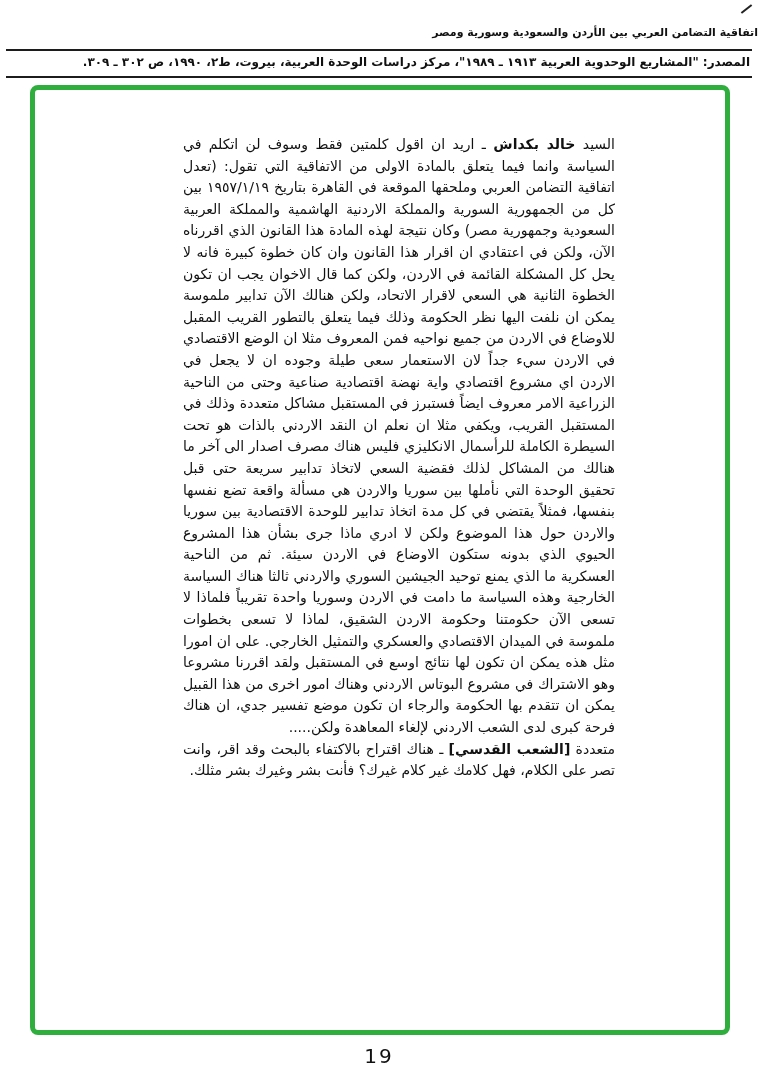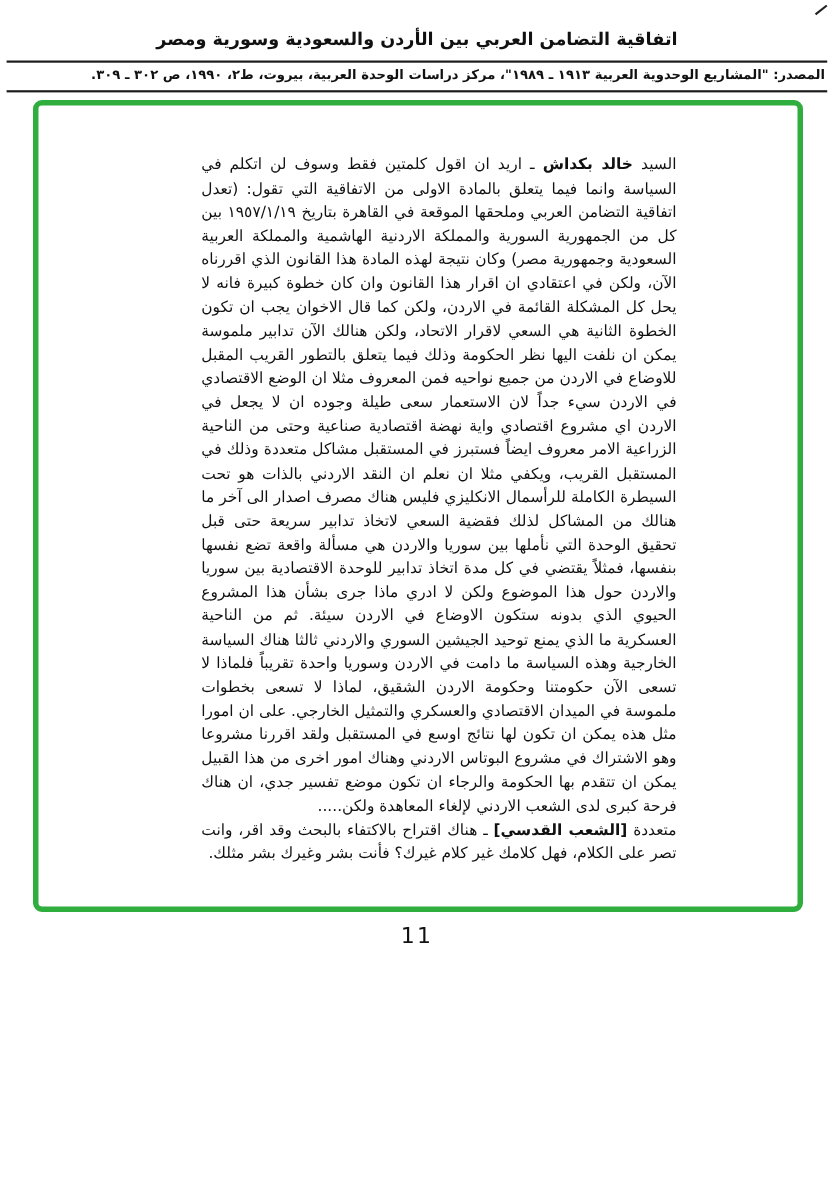--- a/index.html
+++ b/index.html
@@ -17,44 +17,44 @@
     position: absolute;
     top: 8px;
     right: 5px;
     width: 13px;
     height: 2px;
     background: #222;
     transform: rotate(-38deg);
   }
   .title {
     direction: rtl;
-    text-align: center;
+    text-align: right;
     font-weight: bold;
-    font-size: 16px;
+    font-size: 11px;
     padding-top: 26px;
     letter-spacing: 0.2px;
   }
   hr.rule {
     border: none;
     border-top: 2px solid #1c1c1c;
     margin: 0 6px;
   }
   hr.rule-top { margin-top: 10px; }
   hr.rule-bottom { margin-top: 4px; }
   .source {
     direction: rtl;
     text-align: right;
     font-weight: bold;
     font-size: 12px;
     padding: 4px 8px 3px 8px;
     white-space: nowrap;
   }
   .frame {
     margin: 7px 28px 0 30px;
-    height: 738px;
+    height: 950px;
     border: 5px solid #2fae3e;
     border-radius: 8px;
     background: #ffffff;
     padding: 44px 110px 0 148px;
     overflow: hidden;
   }
   .text-block {
     direction: rtl;
   }
   .text-block p {
@@ -88,15 +88,15 @@
 
   <hr class="rule rule-bottom" style="border-top-color: rgb(28, 28, 28);">
 
   <div class="frame" style="border-color: rgb(47, 174, 62);">
     <div class="text-block">
         <p><span>السيد </span><span class="bold">خالد بكداش</span><span> ـ اريد ان اقول كلمتين فقط وسوف لن اتكلم في السياسة وانما فيما يتعلق بالمادة الاولى من الاتفاقية التي تقول: (تعدل اتفاقية التضامن العربي وملحقها الموقعة في القاهرة بتاريخ ١٩٥٧/١/١٩ بين كل من الجمهورية السورية والمملكة الاردنية الهاشمية والمملكة العربية السعودية وجمهورية مصر) وكان نتيجة لهذه المادة هذا القانون الذي اقررناه الآن، ولكن في اعتقادي ان اقرار هذا القانون وان كان خطوة كبيرة فانه لا يحل كل المشكلة القائمة في الاردن، ولكن كما قال الاخوان يجب ان تكون الخطوة الثانية هي السعي لاقرار الاتحاد، ولكن هنالك الآن تدابير ملموسة يمكن ان نلفت اليها نظر الحكومة وذلك فيما يتعلق بالتطور القريب المقبل للاوضاع في الاردن من جميع نواحيه فمن المعروف مثلا ان الوضع الاقتصادي في الاردن سيء جداً لان الاستعمار سعى طيلة وجوده ان لا يجعل في الاردن اي مشروع اقتصادي واية نهضة اقتصادية صناعية وحتى من الناحية الزراعية الامر معروف ايضاً فستبرز في المستقبل مشاكل متعددة وذلك في المستقبل القريب، ويكفي مثلا ان نعلم ان النقد الاردني بالذات هو تحت السيطرة الكاملة للرأسمال الانكليزي فليس هناك مصرف اصدار الى آخر ما هنالك من المشاكل لذلك فقضية السعي لاتخاذ تدابير سريعة حتى قبل تحقيق الوحدة التي نأملها بين سوريا والاردن هي مسألة واقعة تضع نفسها بنفسها، فمثلاً يقتضي في كل مدة اتخاذ تدابير للوحدة الاقتصادية بين سوريا والاردن حول هذا الموضوع ولكن لا ادري ماذا جرى بشأن هذا المشروع الحيوي الذي بدونه ستكون الاوضاع في الاردن سيئة. ثم من الناحية العسكرية ما الذي يمنع توحيد الجيشين السوري والاردني ثالثا هناك السياسة الخارجية وهذه السياسة ما دامت في الاردن وسوريا واحدة تقريباً فلماذا لا تسعى الآن حكومتنا وحكومة الاردن الشقيق، لماذا لا تسعى بخطوات ملموسة في الميدان الاقتصادي والعسكري والتمثيل الخارجي. على ان امورا مثل هذه يمكن ان تكون لها نتائج اوسع في المستقبل ولقد اقررنا مشروعا وهو الاشتراك في مشروع البوتاس الاردني وهناك امور اخرى من هذا القبيل يمكن ان تتقدم بها الحكومة والرجاء ان تكون موضع تفسير جدي، ان هناك فرحة كبرى لدى الشعب الاردني لإلغاء المعاهدة ولكن.....</span></p>
         <p><span>متعددة </span><span class="bold">[الشعب القدسي]</span><span> ـ هناك اقتراح بالاكتفاء بالبحث وقد اقر، وانت تصر على الكلام، فهل كلامك غير كلام غيرك؟ فأنت بشر وغيرك بشر مثلك.</span></p>
       </div>
   </div>
 
-  <div class="page-number">11</div>
+  <div class="page-number">19</div>
 
 </div>
 
 </body></html>

